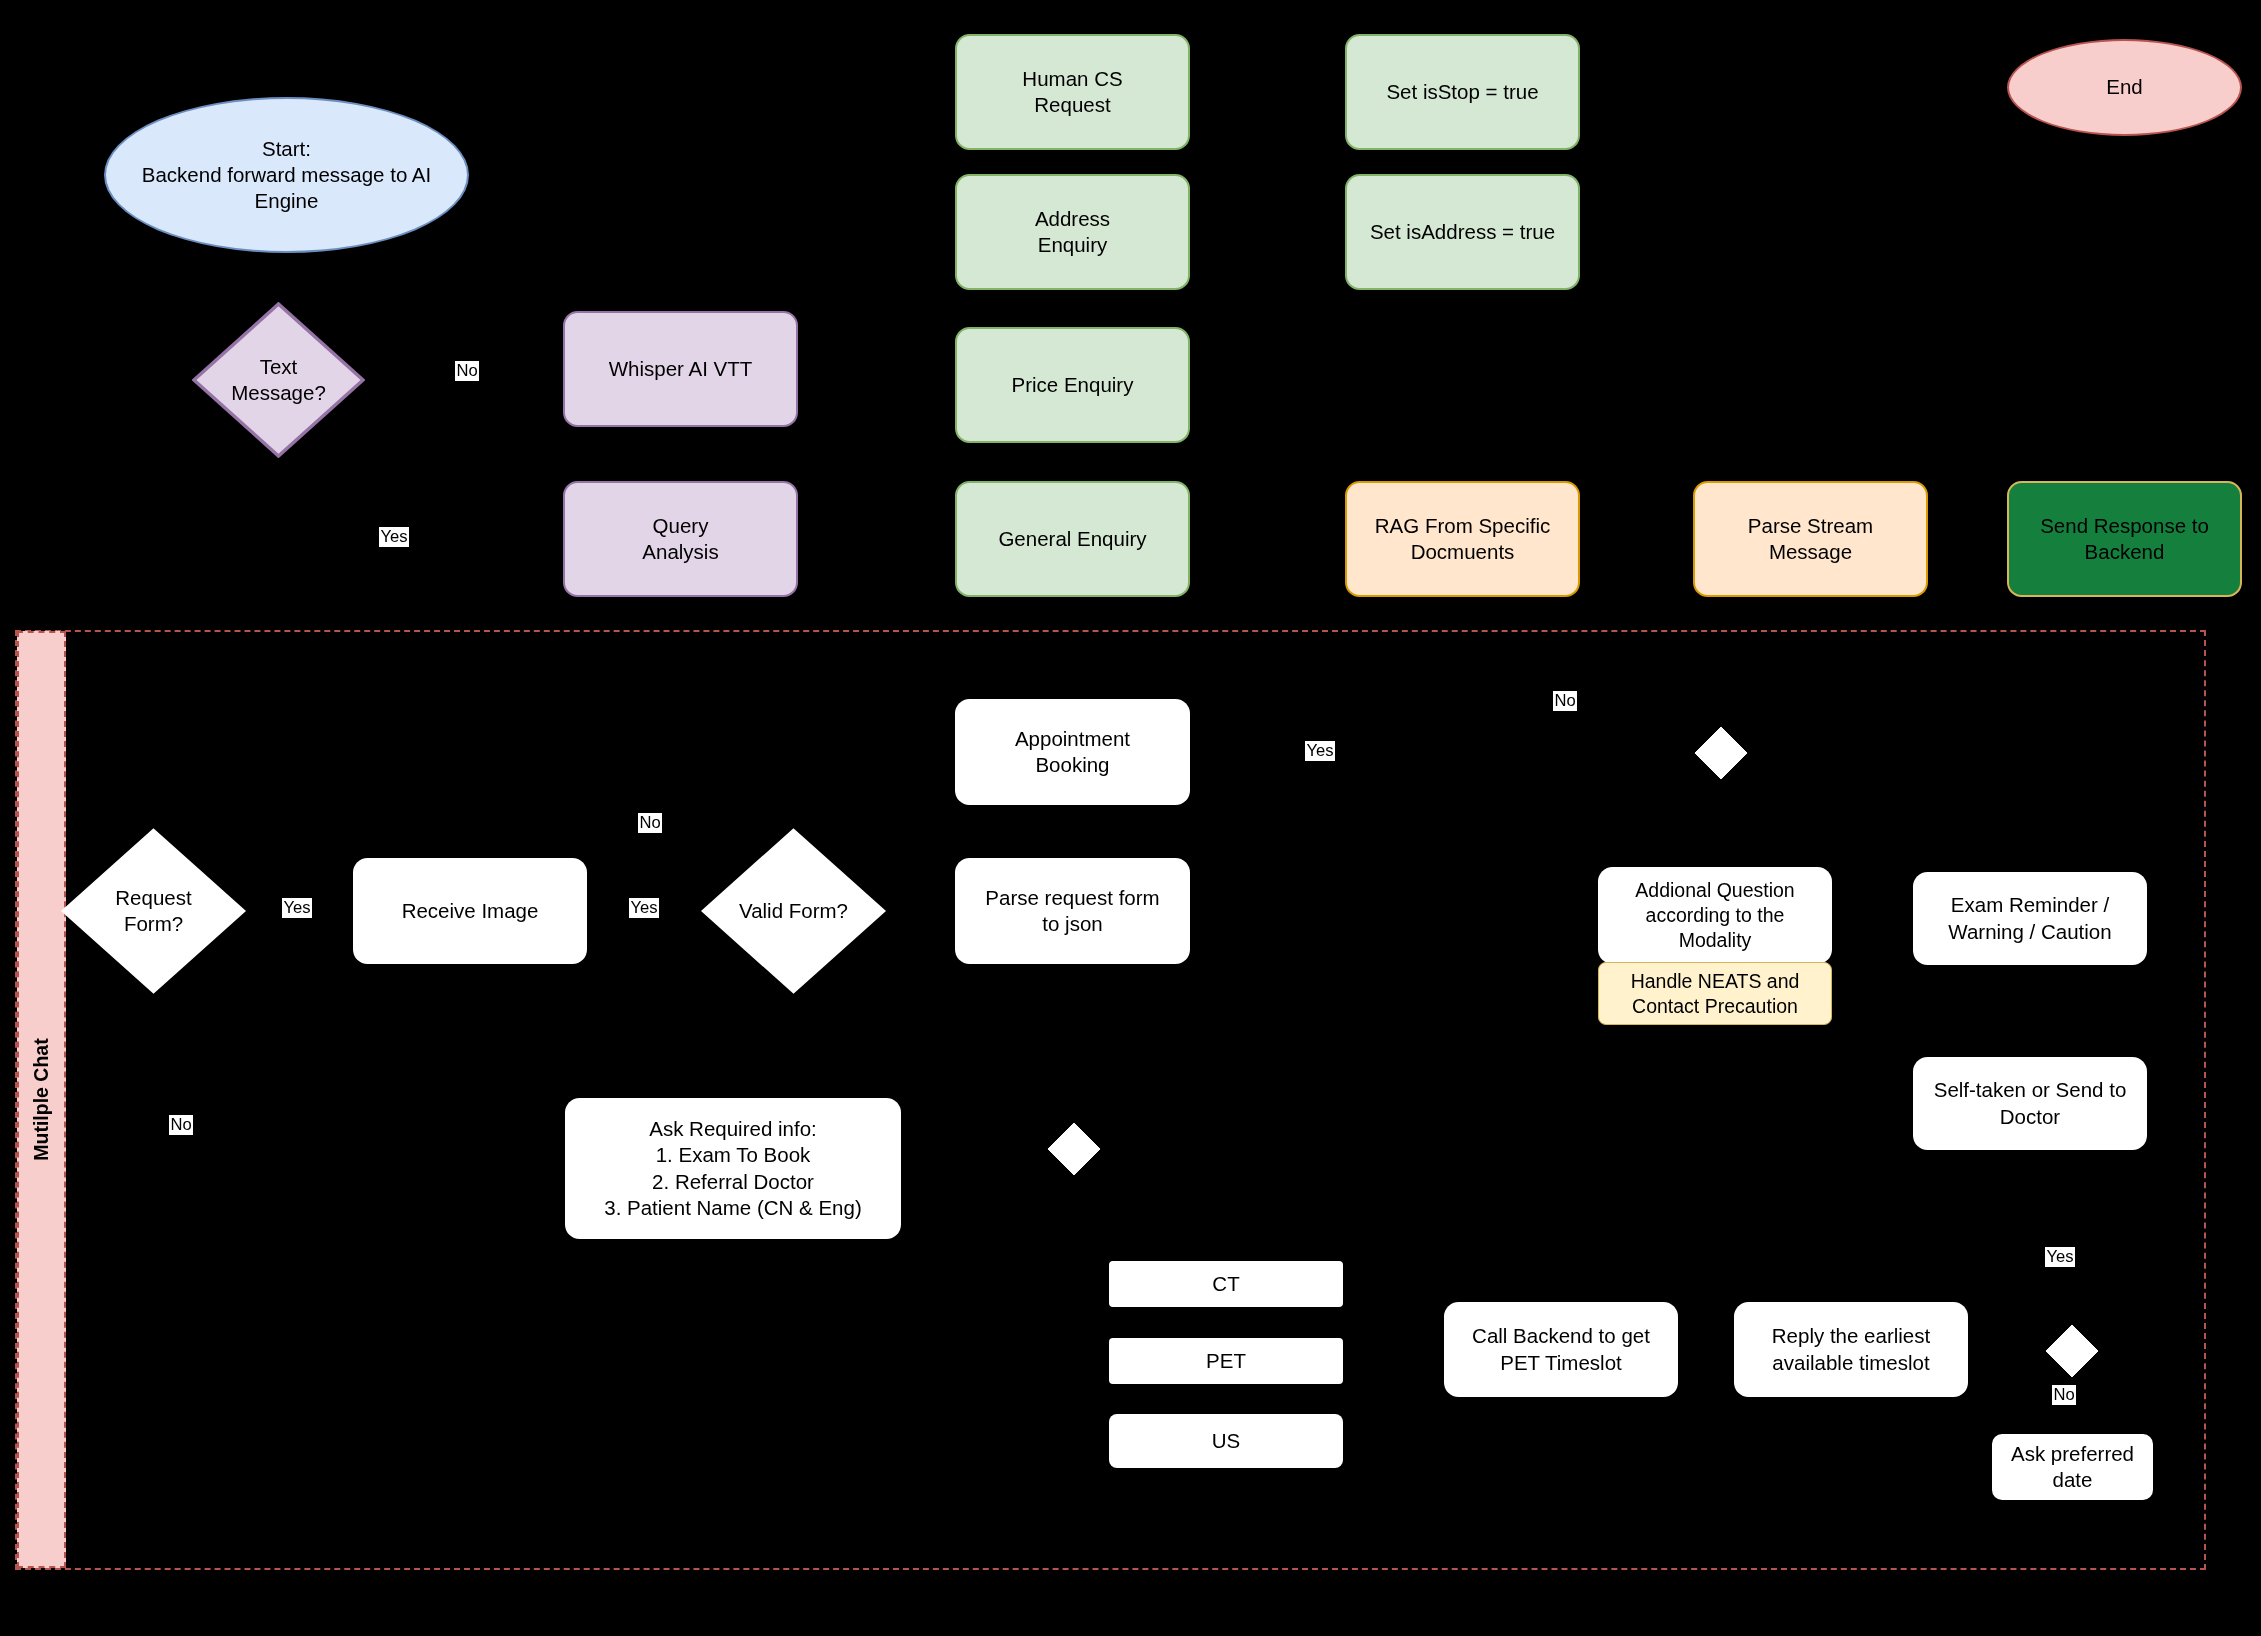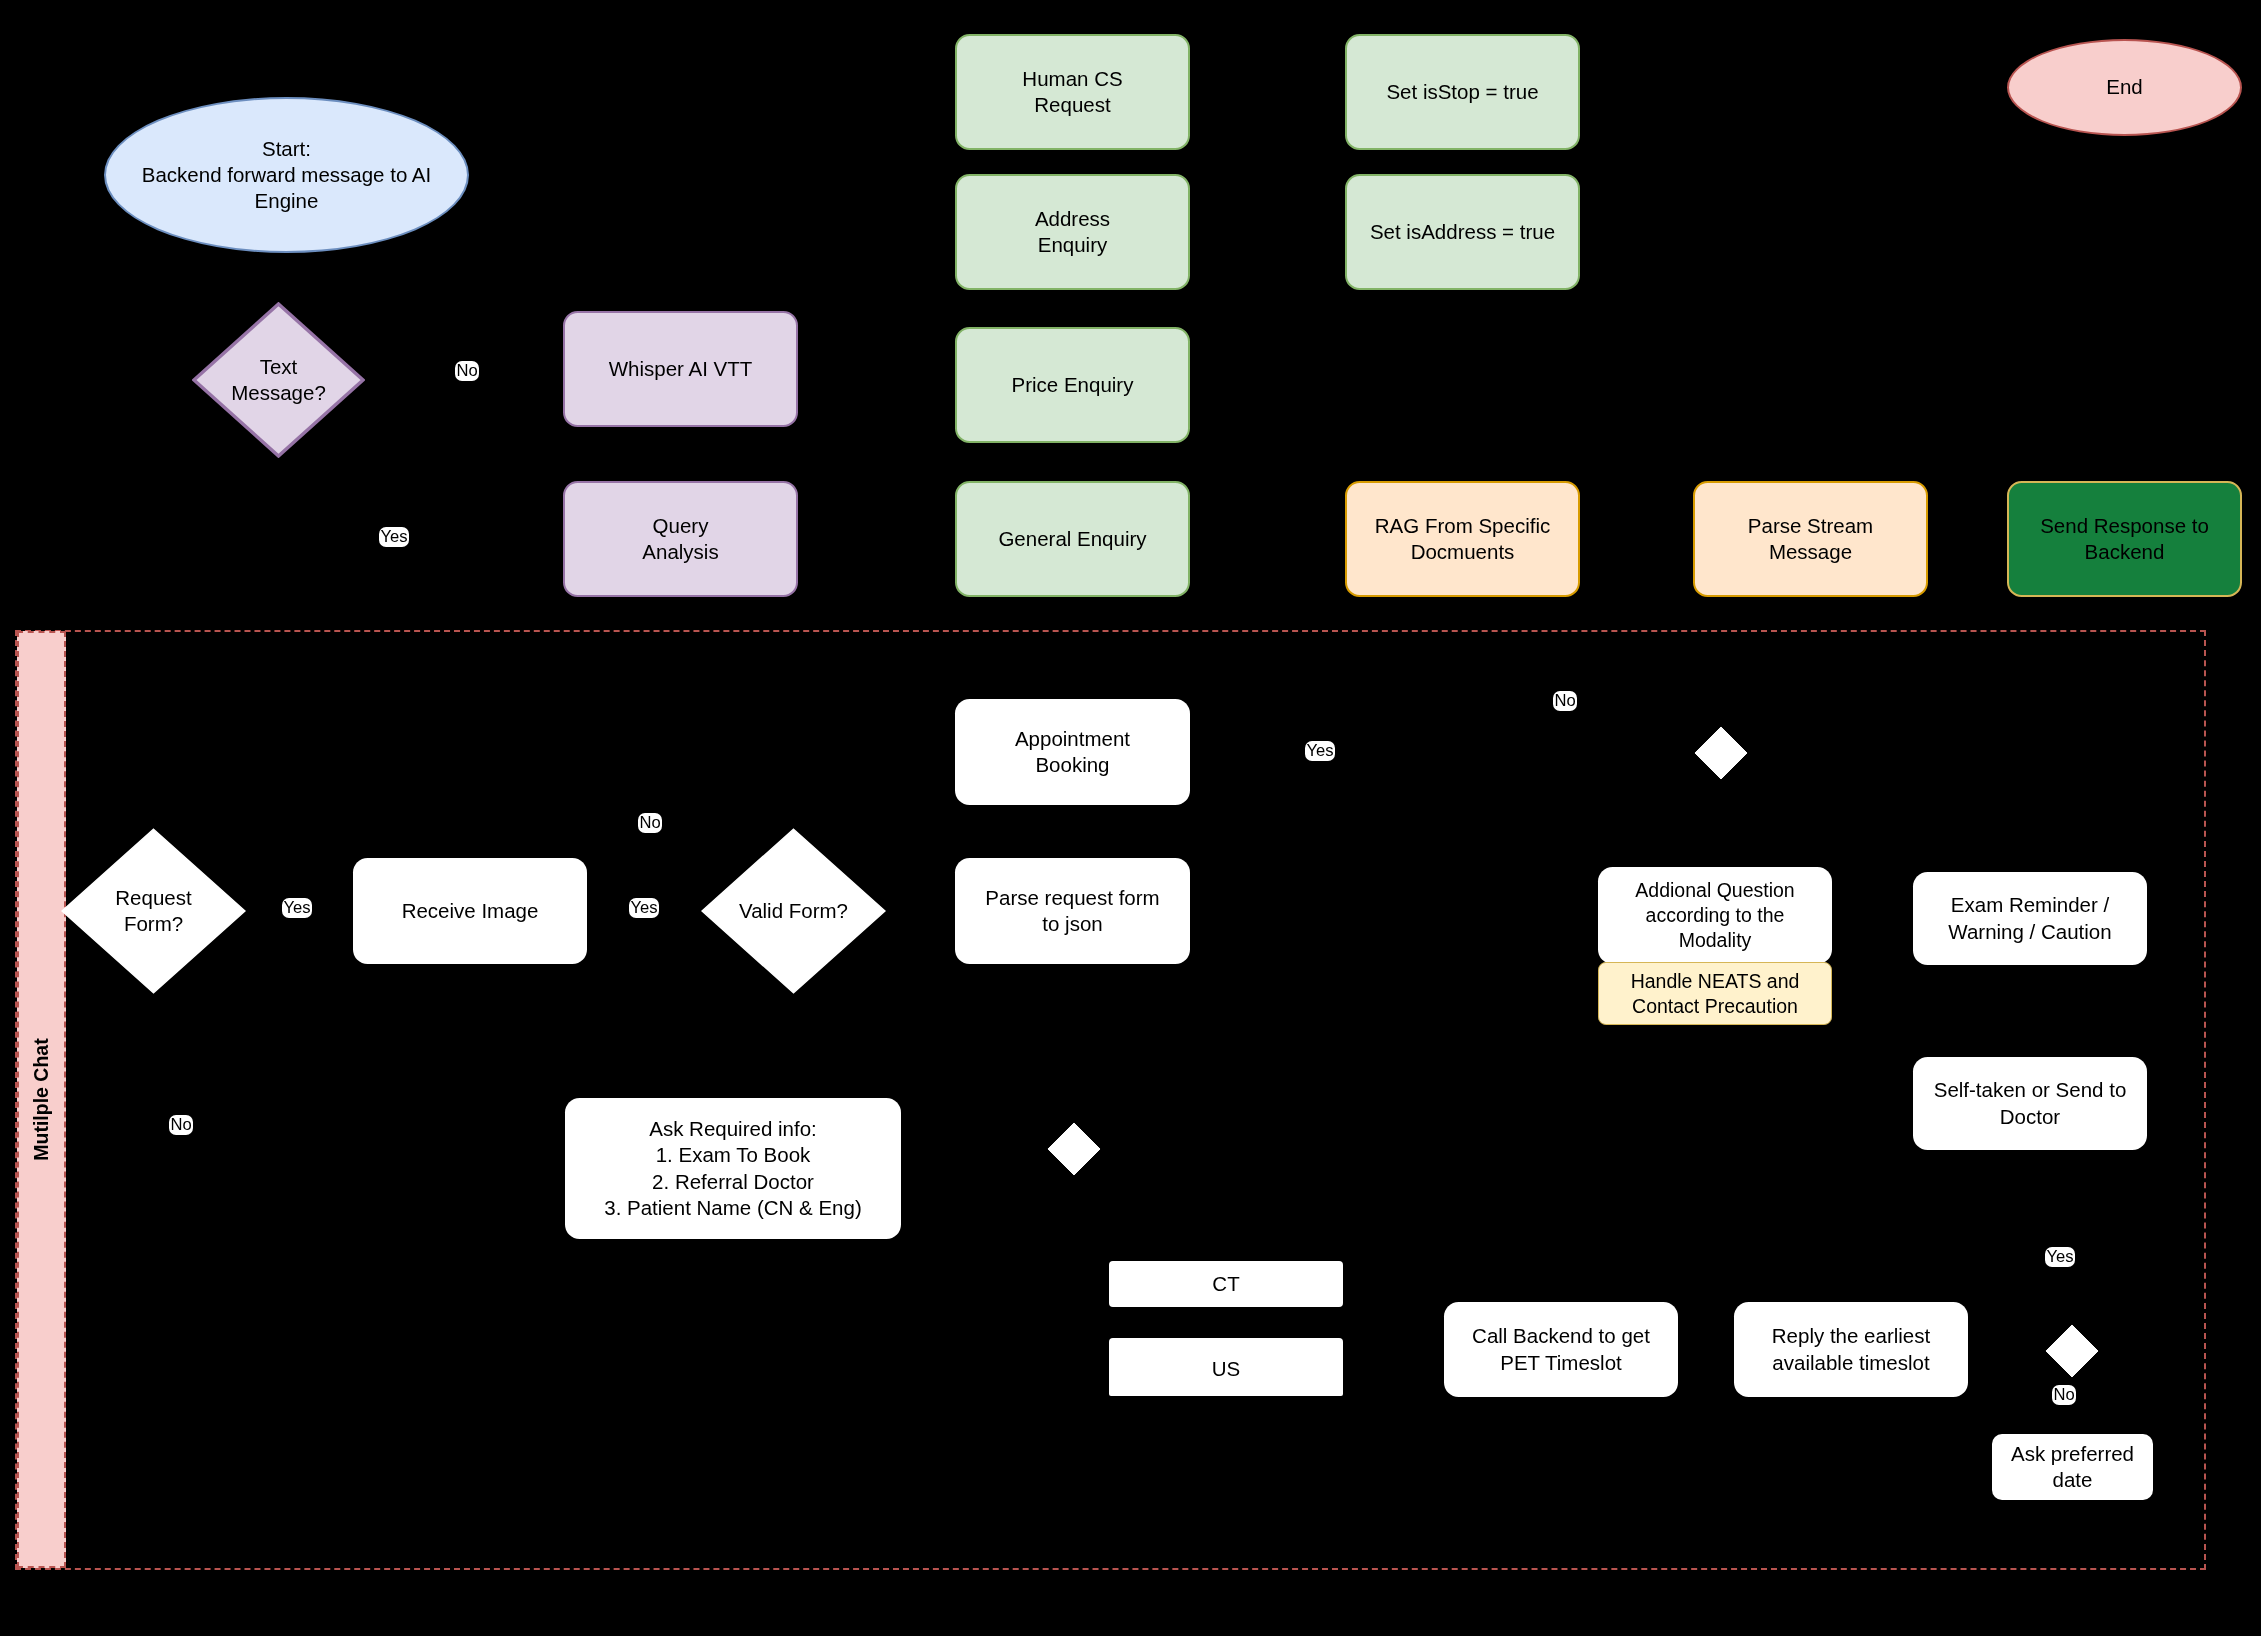--- a/index.html
+++ b/index.html
@@ -74,21 +74,20 @@
   }
   
   .edgelabel{
     position:absolute;
     background:#FFFFFF;
     color:#000;
     font-size:16.6px;
     padding:1px 1.5px;
     line-height:1.1;
     white-space:nowrap;
-    border-radius:7px;
   }
   
   .container{
     position:absolute;
     border:2.4px dashed #B85450;
     background:transparent;
     box-sizing:border-box;
   }
   .lane{
     position:absolute;
@@ -226,21 +225,21 @@
   <div class="diamond-wrap" style="left:1047px;top:1122px;width:54px;height:54px;">
     <svg width="54" height="54" viewBox="0 0 110 110">
       <polygon points="55,2 108,55 55,108 2,55" fill="#FFFFFF" stroke="#FFFFFF" stroke-width="2"></polygon>
     </svg>
   </div>
 
   <div class="node plainrect" style="left:1109px;top:1261px;width:234px;height:46px;font-size:20.5px;border-radius:3.9px;">CT</div>
 
   <div class="node plainrect" style="left:1109px;top:1338px;width:234px;height:46px;font-size:20.5px;border-radius:3.9px;">PET</div>
 
-  <div class="node plainrect" style="left:1109px;top:1342px;width:234px;height:54px;font-size:20.5px;border-radius:2px;">US</div>
+  <div class="node plainrect" style="left:1109px;top:1414px;width:234px;height:54px;font-size:20.5px;border-radius:8px;">US</div>
 
   <div class="node rrect-white" style="left:1444px;top:1302px;width:234px;height:95px;font-size:20.5px;">Call Backend to get
 PET Timeslot</div>
 
   <div class="node rrect-white" style="left:1734px;top:1302px;width:234px;height:95px;font-size:20.5px;">Reply the earliest
 available timeslot</div>
 
   <div class="edgelabel" style="left:2045px;top:1247px;">Yes</div>
 
   <div class="diamond-wrap" style="left:2045px;top:1324px;width:54px;height:54px;">

